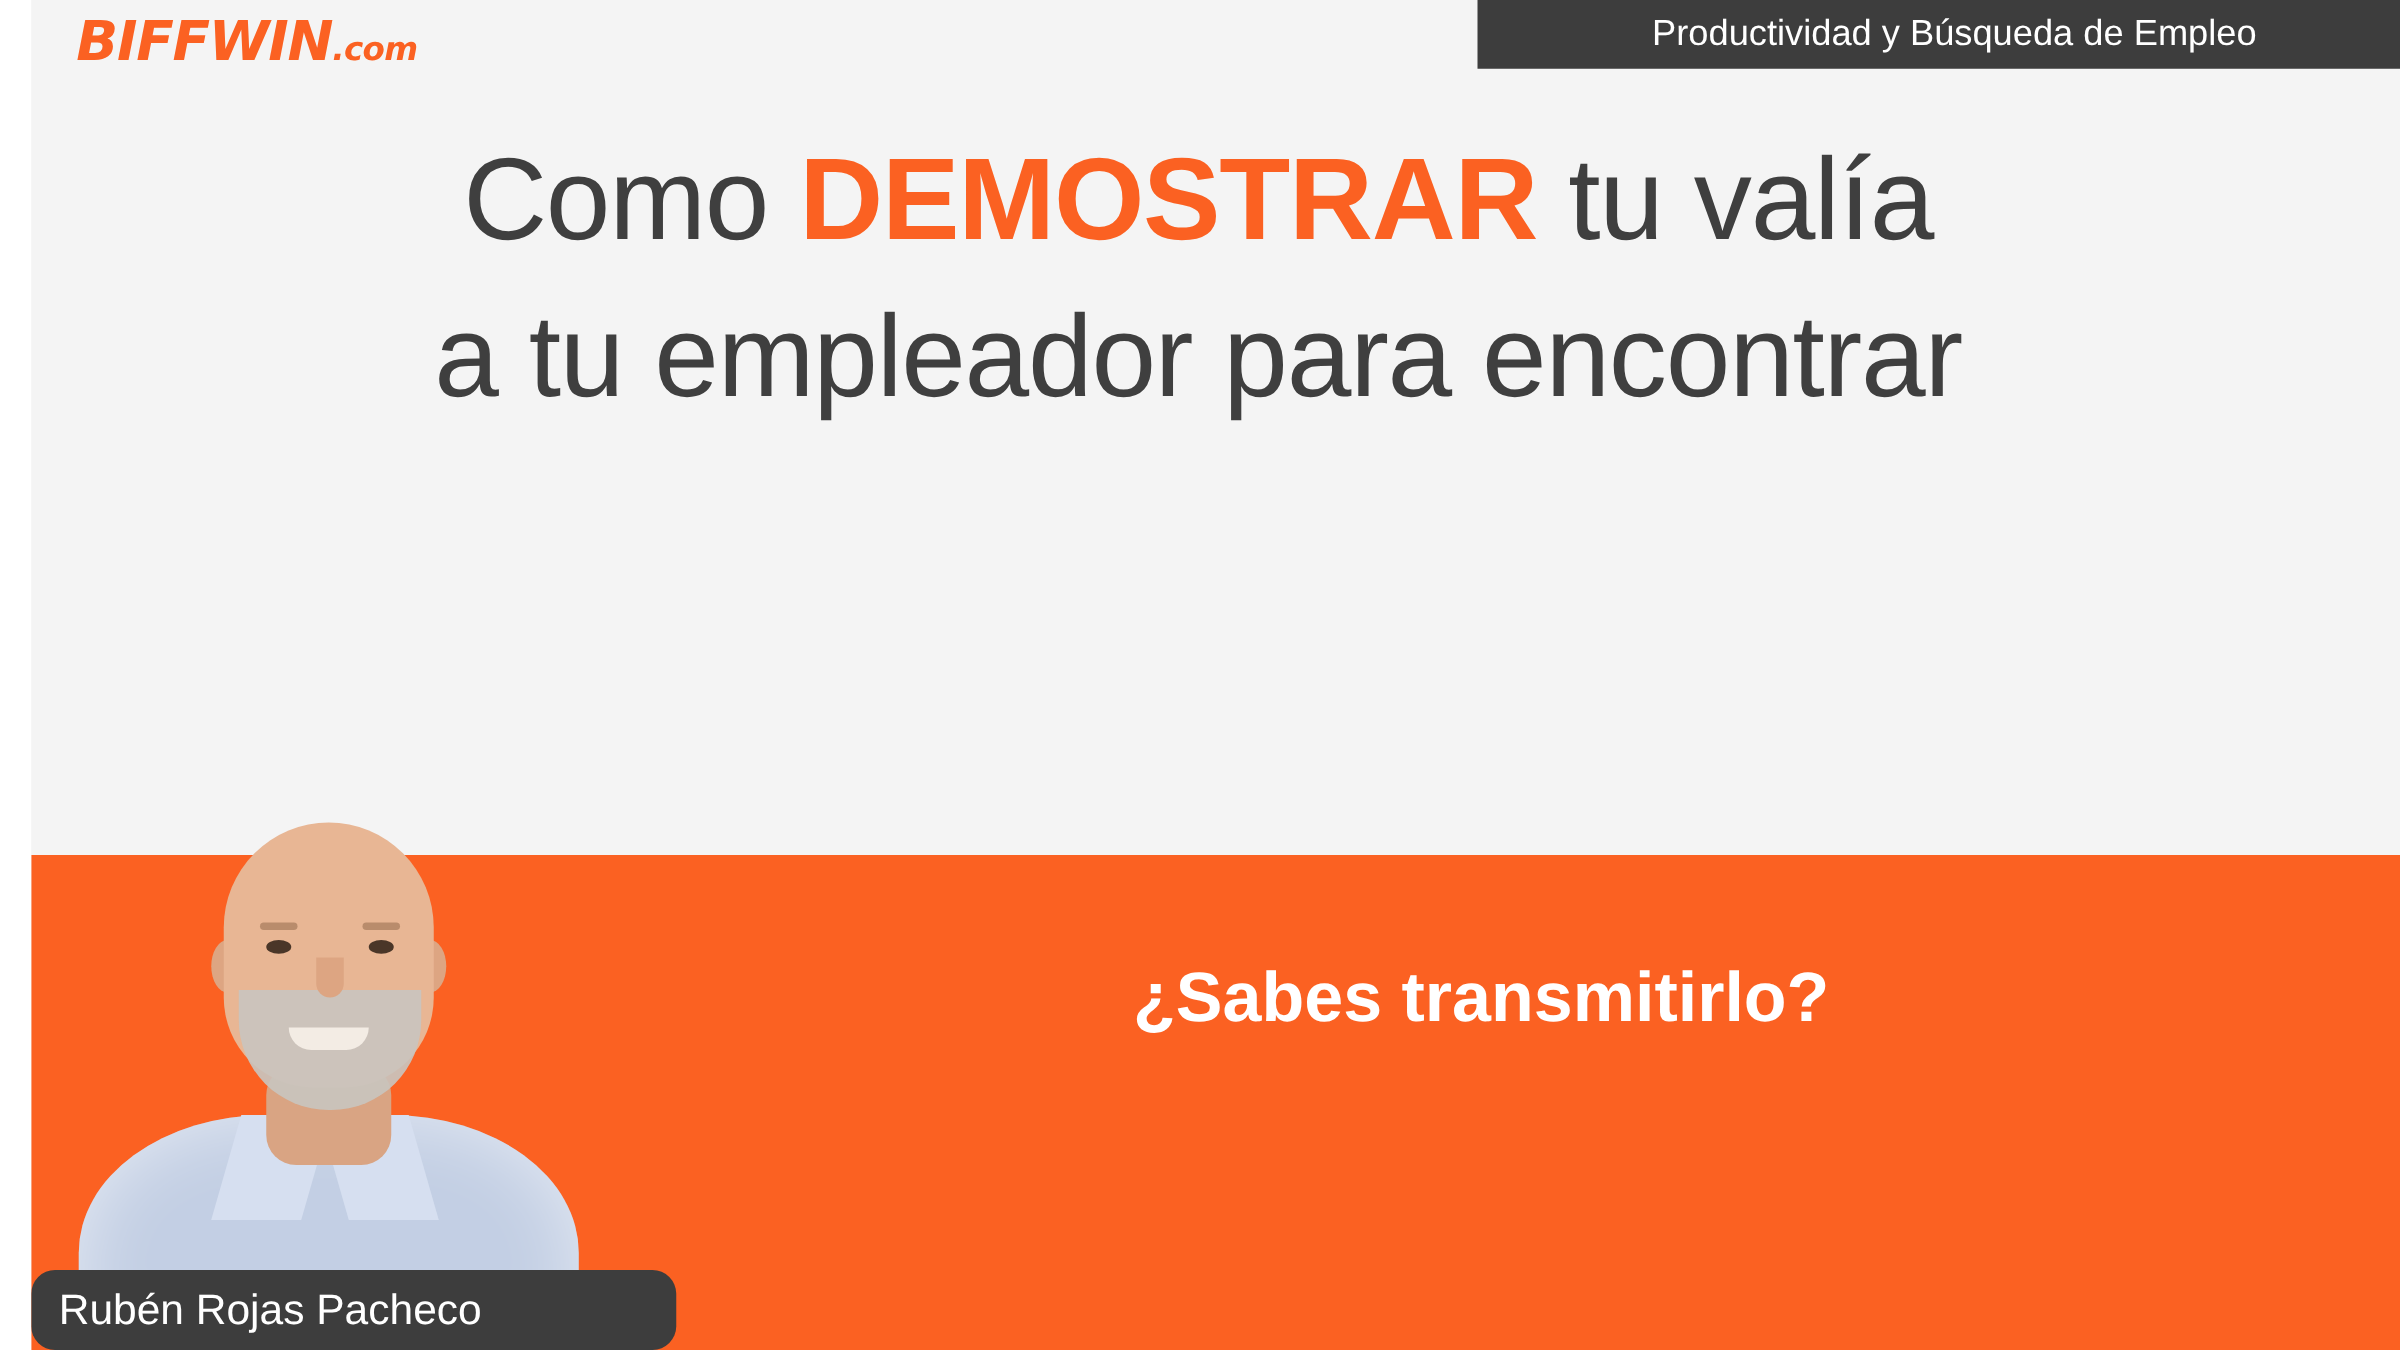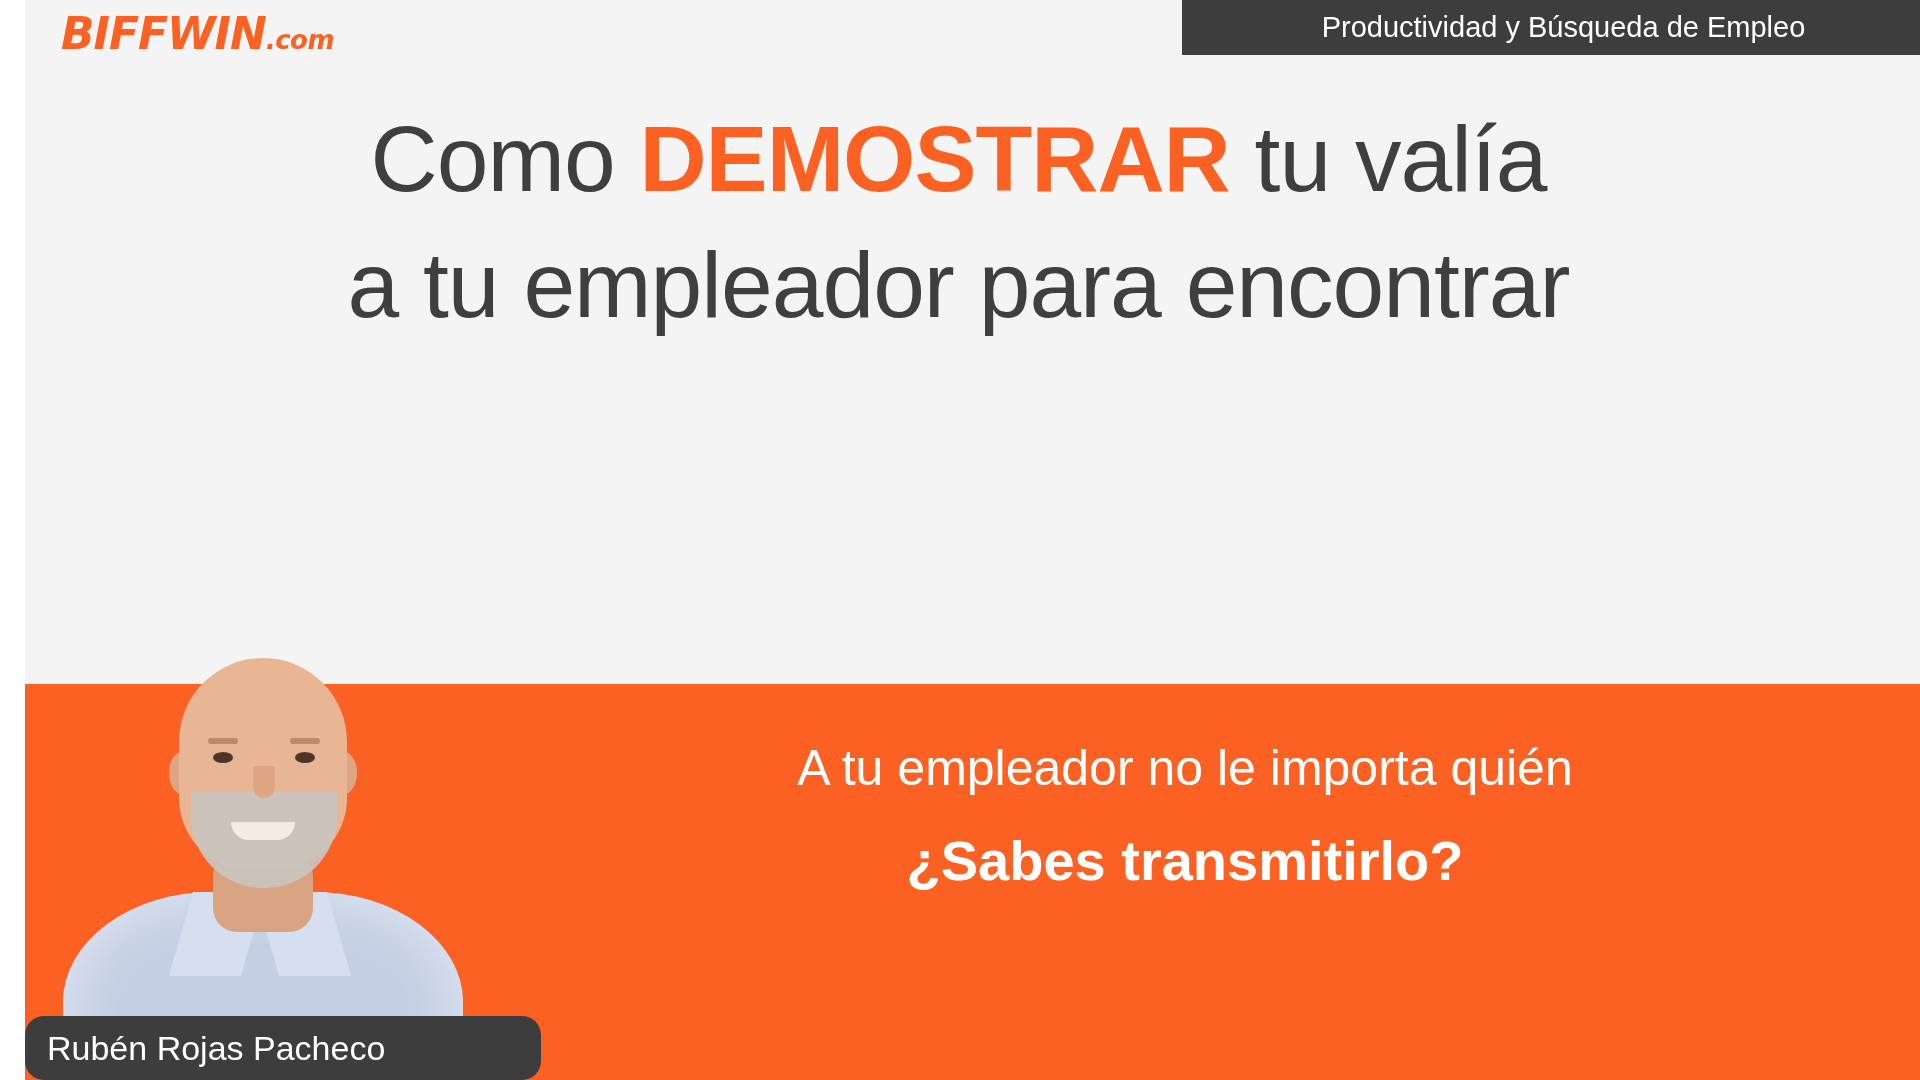--- a/index.html
+++ b/index.html
@@ -259,21 +259,20 @@
   <div class="category-badge">Productividad y Búsqueda de Empleo</div>
 
   <div class="headline">
     <span class="hl-line"><span>Como </span><span class="accent">DEMOSTRAR</span><span> tu valía</span></span>
     <span class="hl-line">a tu empleador para encontrar</span>
   </div>
 
   <div class="orange-band"></div>
 
   <div class="sub-block">
-    <span class="sub-line">A tu empleador no le importa quién</span>
     <span class="sub-question">¿Sabes transmitirlo?</span>
   </div>
 
   <div class="portrait">
     <div class="p-shirt"></div>
     <div class="p-placket"></div>
     <div class="p-neck"></div>
     <div class="p-ear-l"></div>
     <div class="p-ear-r"></div>
     <div class="p-head"></div>

